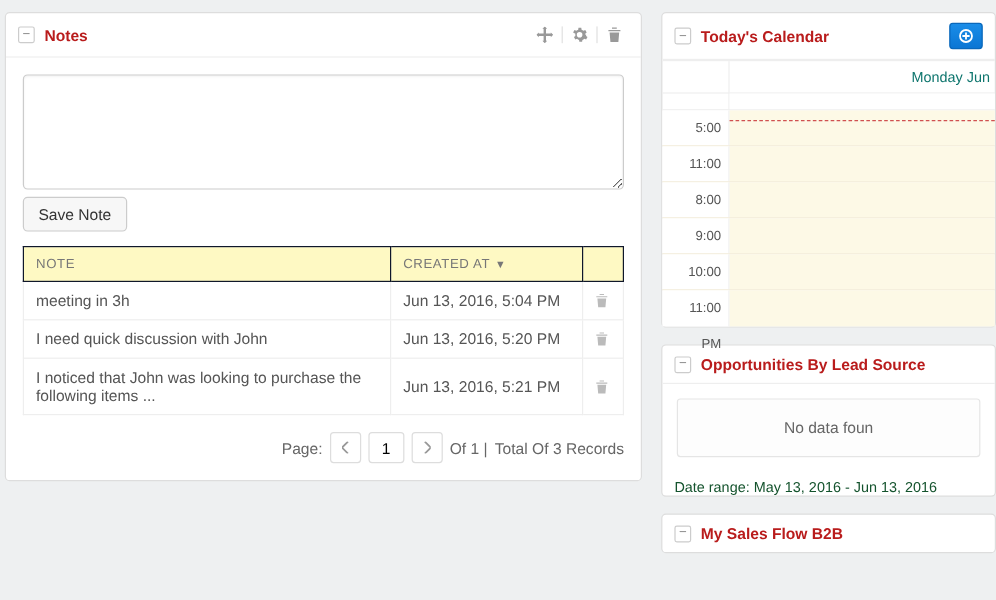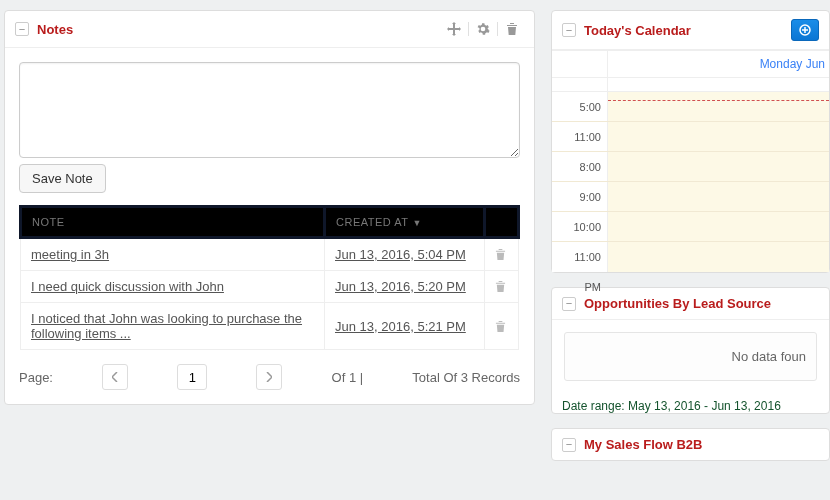--- a/index.html
+++ b/index.html
@@ -108,49 +108,48 @@
       font-size: 13px;
       cursor: pointer;
     }
     .notes-table {
       width: 100%;
       border-collapse: collapse;
       margin-top: 12px;
       font-size: 13px;
     }
     .notes-table thead th {
-      background: #000000;
-      border: 3px solid #0f172a;
+      background: #fef9c3;
+      border: 1px solid #0f172a;
       padding: 8px 10px;
       text-align: left;
       font-weight: normal;
       color: #777;
       font-size: 11px;
       letter-spacing: 0.5px;
     }
     .notes-table tbody td {
       border: 1px solid #eee;
       padding: 8px 10px;
       color: #555;
-      text-decoration: underline;
     }
     .notes-table tbody td.trash-cell {
       text-align: center;
       width: 34px;
       color: #aaa;
     }
     .sort-caret {
       margin-left: 4px;
       font-size: 9px;
       color: #777;
     }
     .pagination {
       display: flex;
       align-items: center;
-      justify-content: space-between;
+      justify-content: flex-end;
       gap: 6px;
       margin-top: 14px;
       color: #666;
       font-size: 13px;
     }
     .page-btn {
       border: 1px solid #ddd;
       background: #fff;
       width: 26px;
       height: 26px;
@@ -195,21 +194,21 @@
     }
     .cal-time-col {
       width: 56px;
       border-right: 1px solid #eee;
     }
     .cal-day-label {
       flex: 1;
       text-align: right;
       padding: 6px 4px;
       font-size: 12px;
-      color: #3b82f6;
+      color: #0f766e;
       border-bottom: 1px solid #eee;
       overflow: hidden;
       white-space: nowrap;
     }
     .cal-day-header .cal-time-col {
       border-bottom: 1px solid #eee;
     }
     .cal-row {
       display: flex;
       height: 30px;
@@ -241,21 +240,21 @@
     }
 
     .opp-body {
       padding: 12px;
     }
     .opp-box {
       border: 1px solid #e5e5e5;
       border-radius: 3px;
       background: #fdfdfd;
       padding: 16px 10px;
-      text-align: right;
+      text-align: center;
       color: #666;
       font-size: 13px;
       overflow: hidden;
       white-space: nowrap;
     }
     .date-range {
       font-size: 12px;
       color: #14532d;
       padding: 6px 10px 0 10px;
     }

